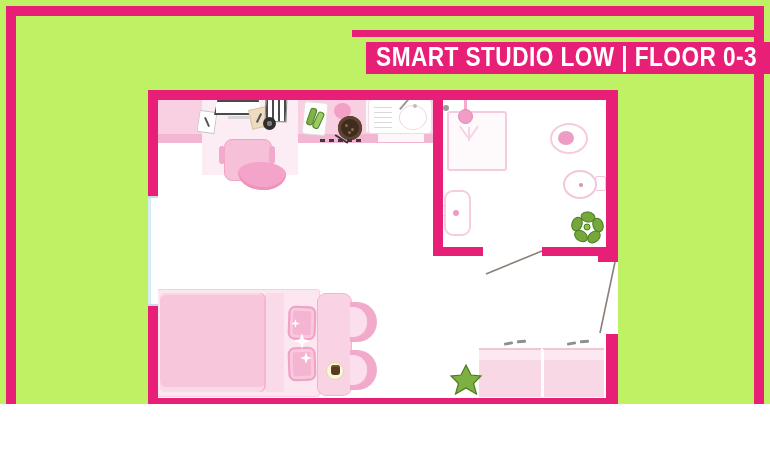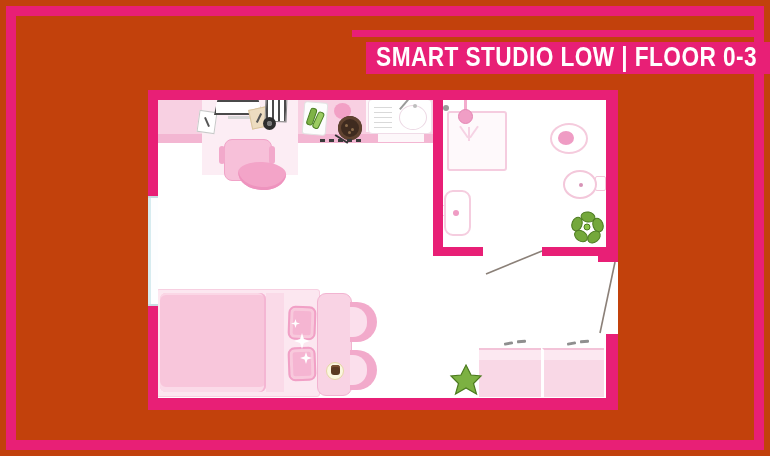--- a/index.html
+++ b/index.html
@@ -1,16 +1,16 @@
 <!DOCTYPE html>
 <html><head>
 <meta charset="utf-8">
 <style>
   html,body{margin:0;padding:0;background:#fff;}
-  #canvas{position:relative;width:770px;height:456px;background:#c2410c;overflow:hidden;
+  #canvas{position:relative;width:770px;height:404px;background:#bef264;overflow:hidden;
           font-family:"Liberation Sans",sans-serif;}
   .abs{position:absolute;}
   
   .outer-frame{left:6px;top:6px;width:758px;height:444px;border:10px solid #E81F76;box-sizing:border-box;}
   .accent-line{left:352px;top:30px;width:412px;height:7px;background:#E81F76;}
   .banner{left:366px;top:42px;right:0;height:32px;background:#E81F76;z-index:5;}
   .banner-text{display:inline-block;color:#fff;font-weight:bold;font-size:27px;line-height:31px;
                letter-spacing:.5px;transform:scaleX(.84);transform-origin:left center;
                padding-left:12px;white-space:nowrap;}
   

